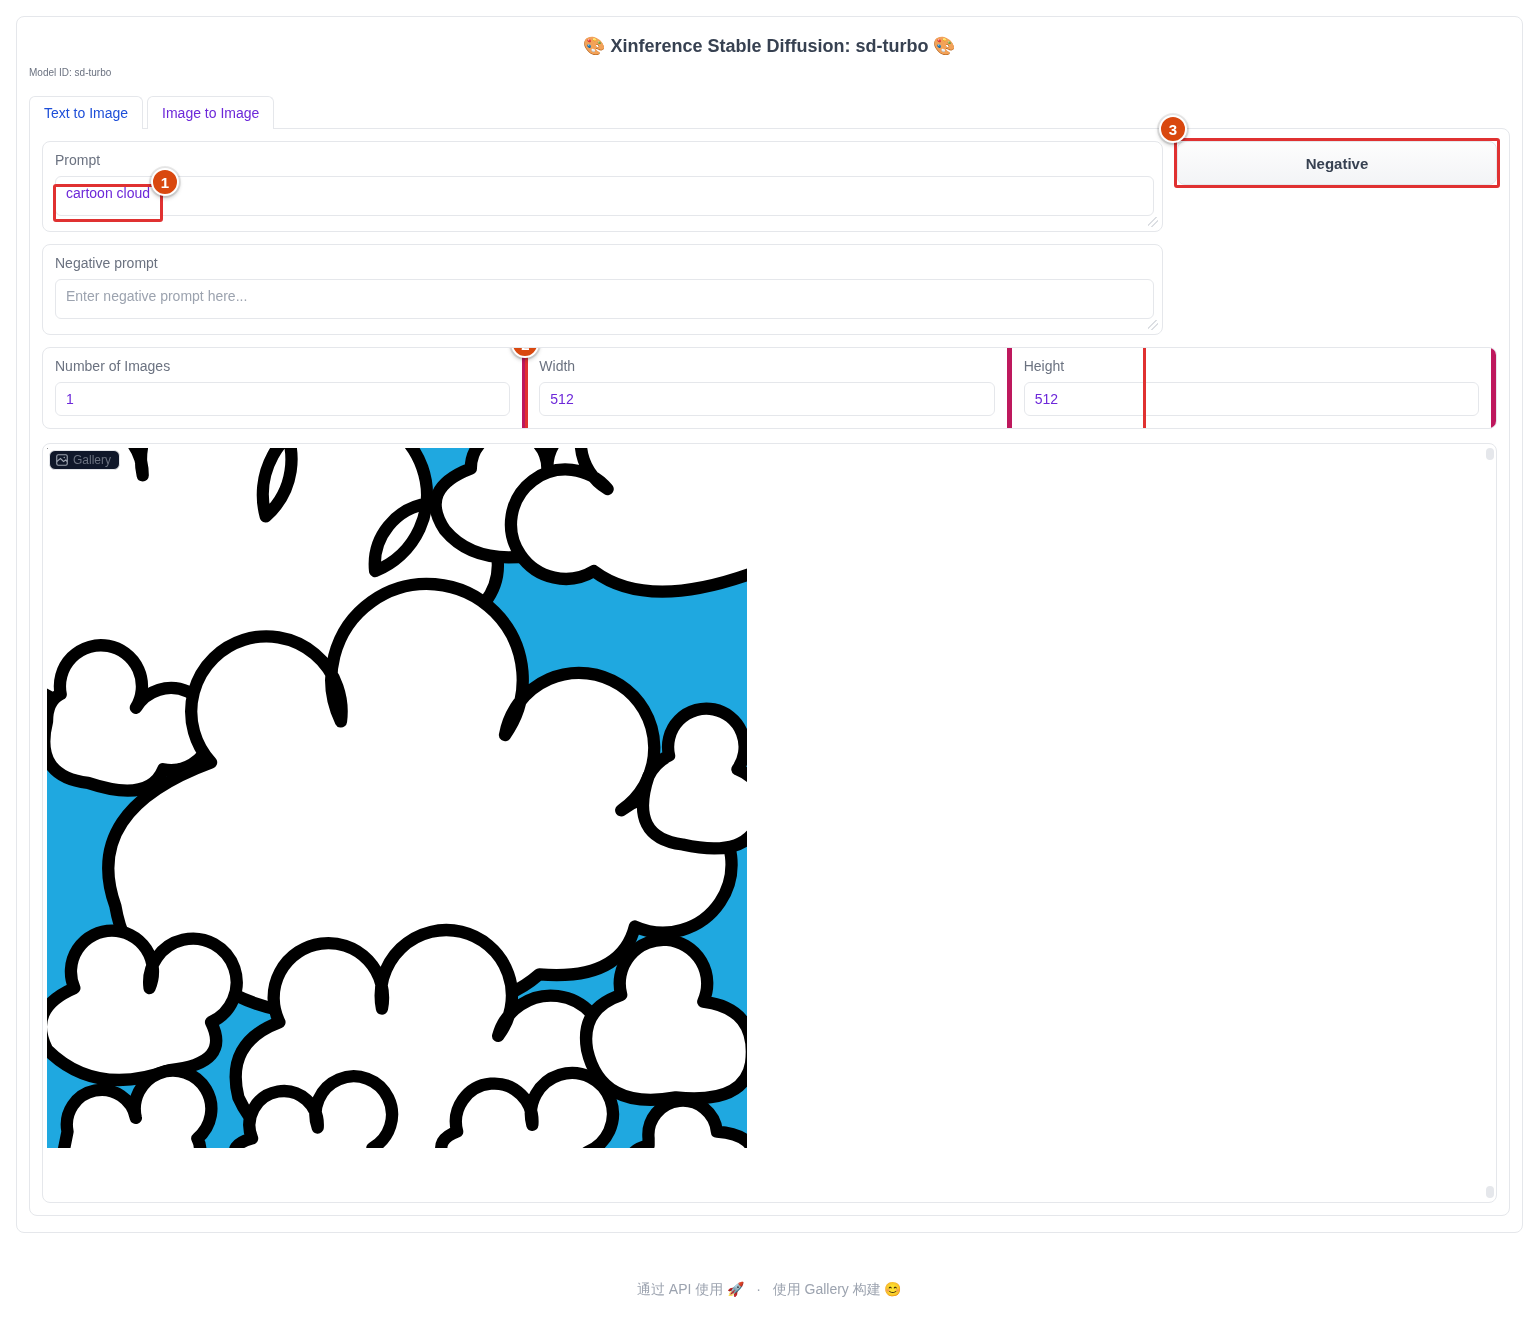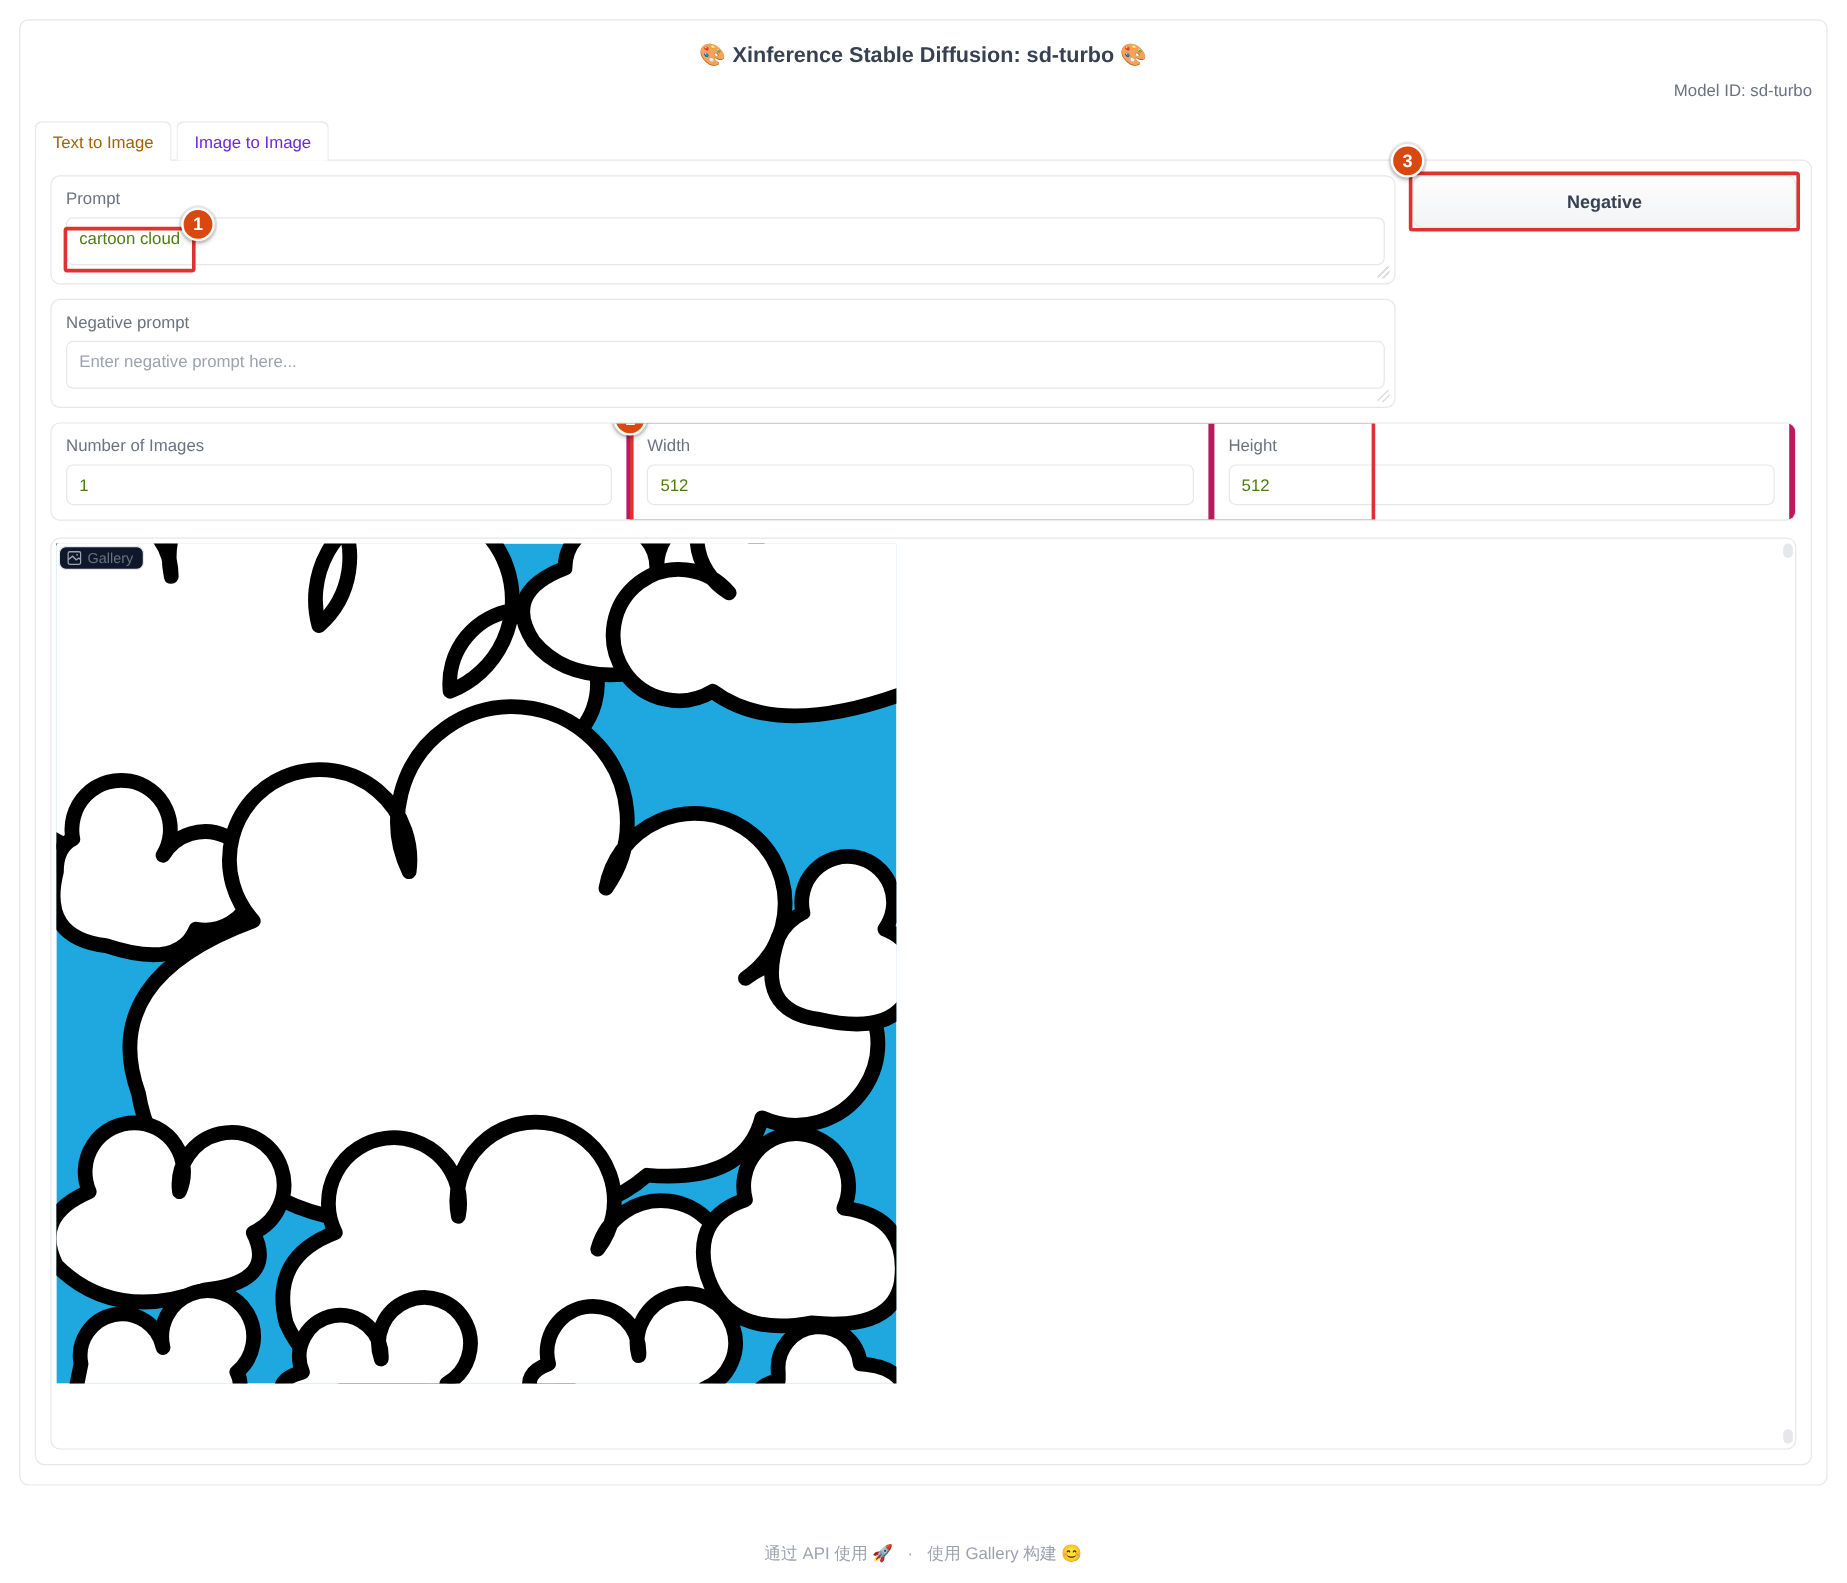--- a/index.html
+++ b/index.html
@@ -20,44 +20,44 @@
     background: #fff;
   }
   h1.title {
     text-align: center;
     font-size: 18px;
     font-weight: 600;
     color: #374151;
     margin: 6px 0 10px 0;
   }
   .subtitle {
-    text-align: right;
+    text-align: left;
     color: #6b7280;
-    font-size: 14px;
+    font-size: 10px;
     margin-bottom: 18px;
   }
   
   .tabbar {
     display: flex;
     gap: 0;
     margin-bottom: -1px;
   }
   .tab {
     border: 1px solid #e5e7eb;
     border-bottom: none;
     border-radius: 6px 6px 0 0;
     padding: 8px 14px;
     font-size: 14px;
     color: #6d28d9;
     background: #fff;
     cursor: pointer;
     margin-right: 4px;
   }
   .tab.active {
-    color: #a16207;
+    color: #1d4ed8;
     border-color: #e5e7eb;
     background: #fff;
     position: relative;
     z-index: 2;
   }
   .tab.active::after {
     content: "";
     position: absolute;
     left: 0; right: 0; bottom: -1px;
     height: 2px;
@@ -84,21 +84,21 @@
     margin-bottom: 8px;
     display: block;
   }
   textarea.txt, input.txt {
     width: 100%;
     border: 1px solid #e5e7eb;
     border-radius: 6px;
     padding: 8px 10px;
     font-family: inherit;
     font-size: 14px;
-    color: #4d7c0f;
+    color: #6d28d9;
     resize: none;
     background: #fff;
   }
   textarea.txt { height: 40px; }
   input.txt::placeholder, textarea.txt::placeholder { color: #9ca3af; }
   .generate-btn-wrap { padding: 0; }
   button.generate {
     width: 100%;
     height: 44px;
     border: 1px solid #e5e7eb;

